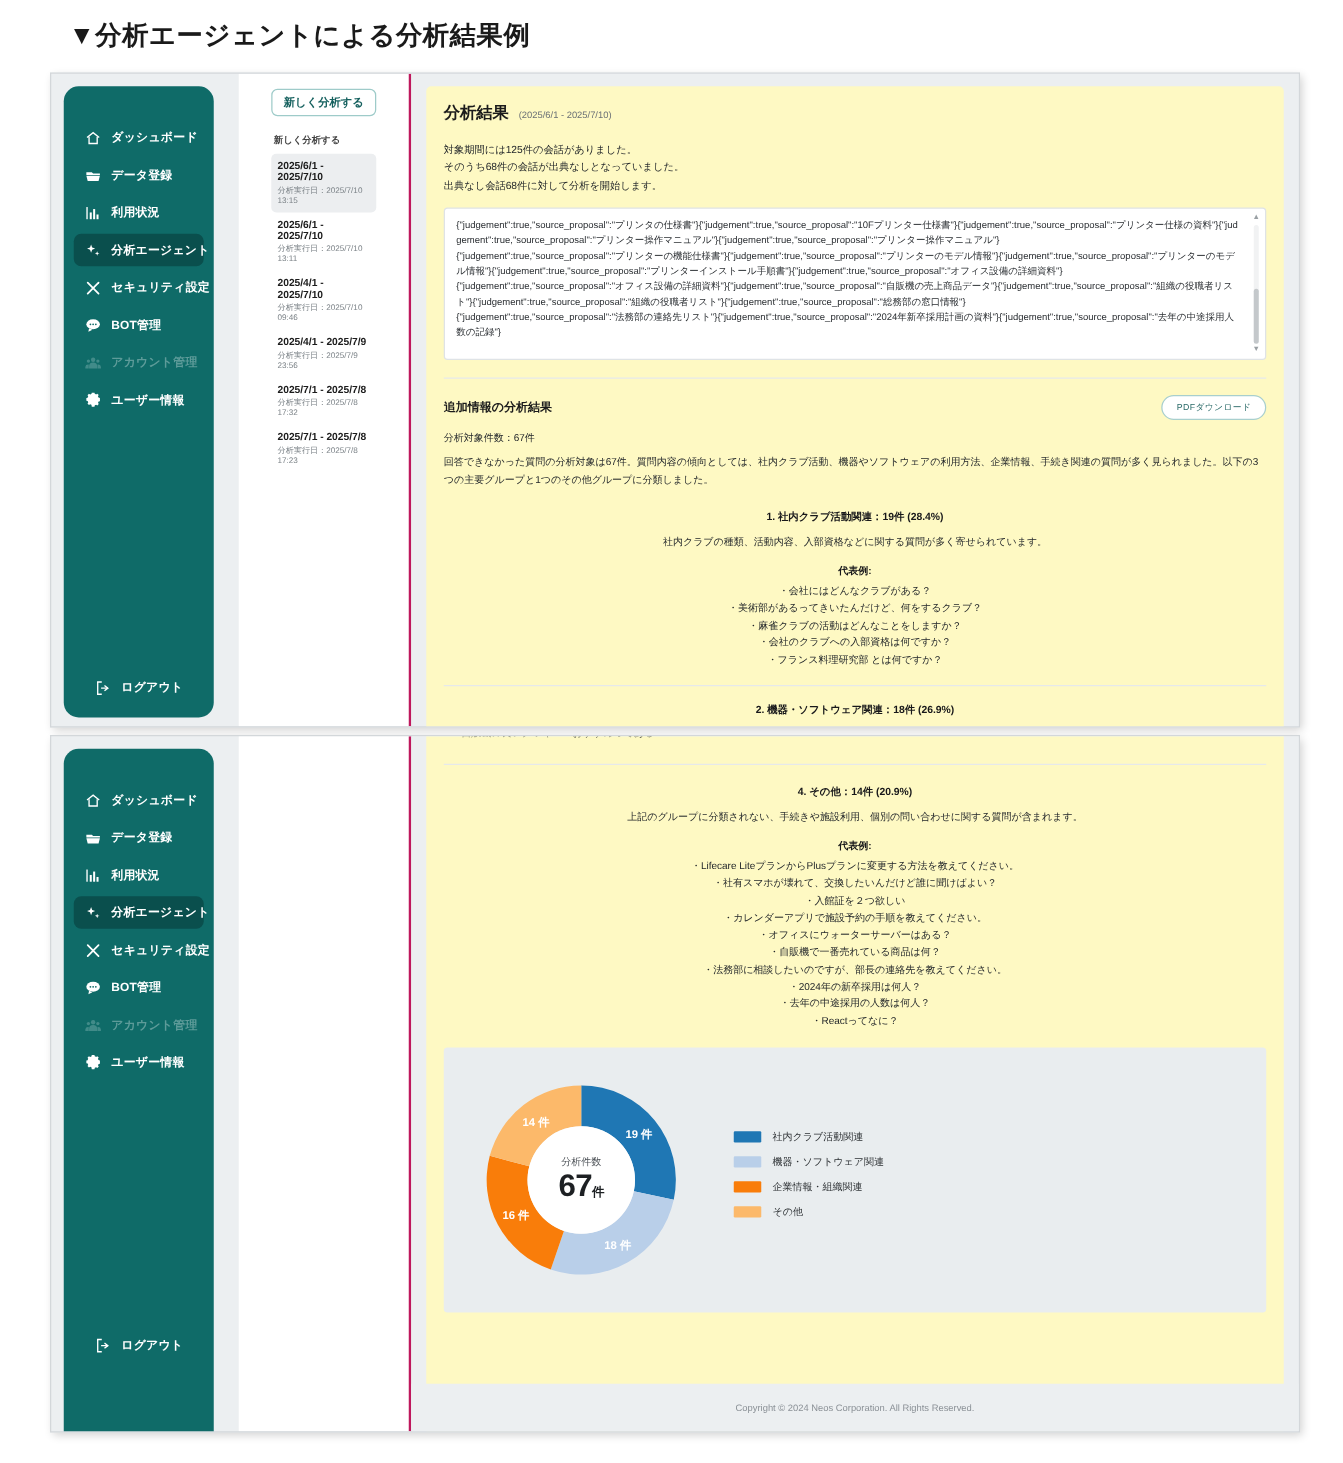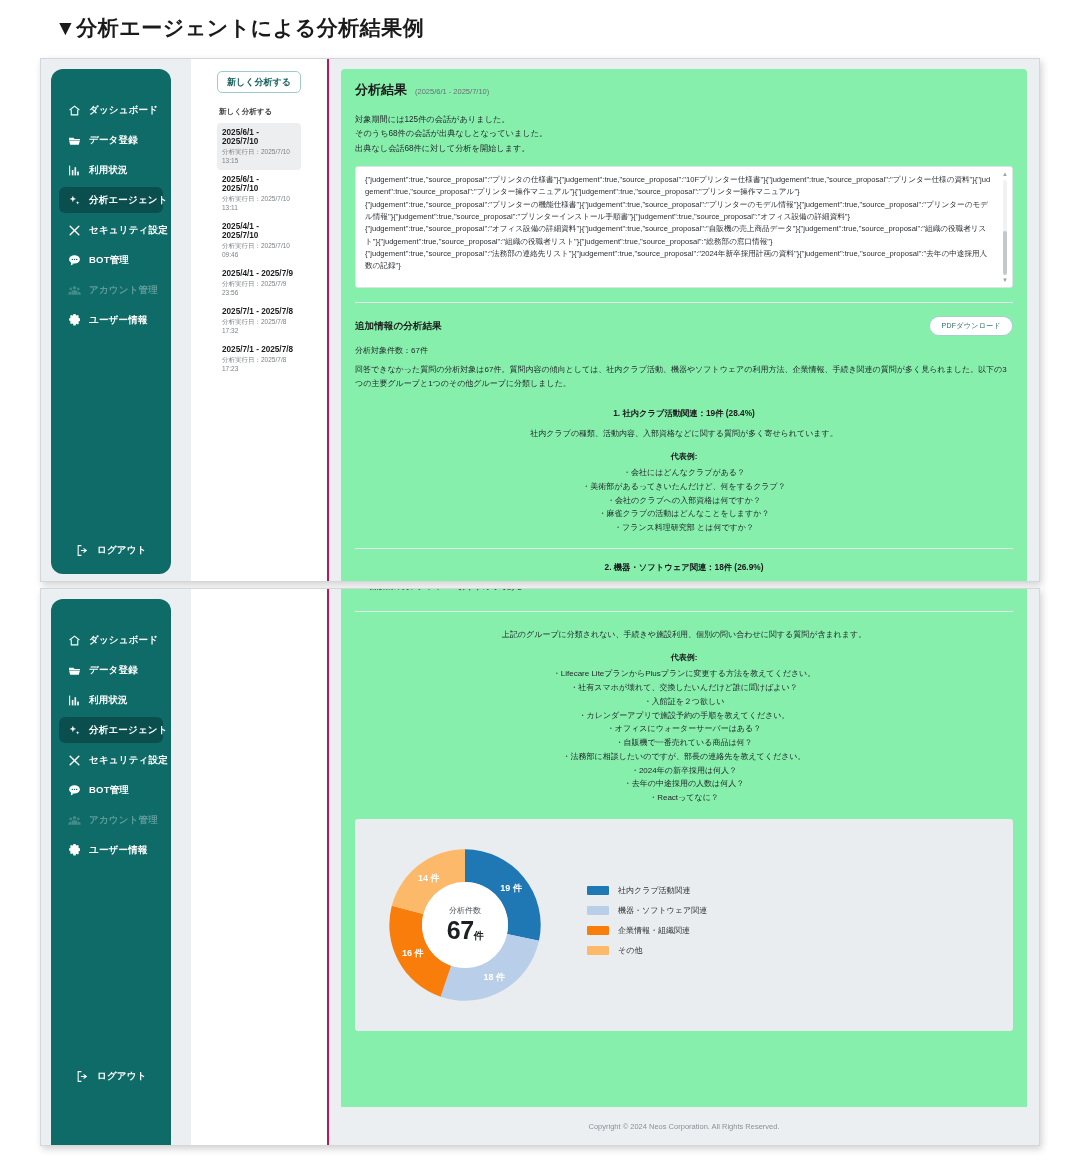--- a/index.html
+++ b/index.html
@@ -80,21 +80,21 @@
   .hist-range { font-size: 8.2px; font-weight: 700; color: #1c1c1c; }
   .hist-run { font-size: 6.5px; color: #7b8287; margin-top: 2px; }
 
   
   .main {
     position: absolute; left: 288px; top: 0; right: 0; height: 100%;
     background: #eceff1;
     padding: 10px 12px 0 12px;
   }
   .card {
-    background: #86efac;
+    background: #fef9c3;
     border-radius: 4px;
     padding: 12px 14px 14px 14px;
     min-height: 100%;
   }
   .res-head { display: flex; align-items: baseline; gap: 8px; }
   .res-title { font-size: 13px; font-weight: 700; color: #1b1b1b; }
   .res-period { font-size: 7.5px; color: #6a7075; }
 
   .summary-lines { margin-top: 14px; }
   .summary-lines p { font-size: 8.2px; line-height: 1.75; color: #24282b; }
@@ -356,22 +356,22 @@
         <div class="count-line">分析対象件数：67件</div>
         <div class="desc">回答できなかった質問の分析対象は67件。質問内容の傾向としては、社内クラブ活動、機器やソフトウェアの利用方法、企業情報、手続き関連の質問が多く見られました。以下の3つの主要グループと1つのその他グループに分類しました。</div>
 
         <div class="grp">
           <div class="grp-title">1. 社内クラブ活動関連：19件 (28.4%)</div>
           <div class="grp-desc">社内クラブの種類、活動内容、入部資格などに関する質問が多く寄せられています。</div>
           <div class="rep-label">代表例:</div>
           <ul class="rep-list">
             <li>・会社にはどんなクラブがある？</li>
             <li>・美術部があるってきいたんだけど、何をするクラブ？</li>
+            <li>・麻雀クラブの活動はどんなことをしますか？</li>
             <li>・会社のクラブへの入部資格は何ですか？</li>
-            <li>・麻雀クラブの活動はどんなことをしますか？</li>
             <li>・フランス料理研究部 とは何ですか？</li>
           </ul>
         </div>
 
         <div class="divider" style="margin-top:13px"></div>
 
         <div class="grp" style="margin-top:13px">
           <div class="grp-title">2. 機器・ソフトウェア関連：18件 (26.9%)</div>
           <div class="grp-desc">プリンターやLAN接続、ソフトウェアの利用可否や設定方法に関する質問が多く見られます。</div>
 
@@ -482,20 +482,21 @@
     <div class="main">
       <div class="card">
 
         <div class="clip-top">
           <div class="ghost">自販機の良いクッキー　おすすめってある？</div>
         </div>
 
         <div class="divider" style="margin-top:0"></div>
 
         <div class="grp">
+          <div class="grp-title">4. その他：14件 (20.9%)</div>
           <div class="grp-desc">上記のグループに分類されない、手続きや施設利用、個別の問い合わせに関する質問が含まれます。</div>
           <div class="rep-label">代表例:</div>
           <ul class="rep-list">
             <li>・Lifecare LiteプランからPlusプランに変更する方法を教えてください。</li>
             <li>・社有スマホが壊れて、交換したいんだけど誰に聞けばよい？</li>
             <li>・入館証を２つ欲しい</li>
             <li>・カレンダーアプリで施設予約の手順を教えてください。</li>
             <li>・オフィスにウォーターサーバーはある？</li>
             <li>・自販機で一番売れている商品は何？</li>
             <li>・法務部に相談したいのですが、部長の連絡先を教えてください。</li>

